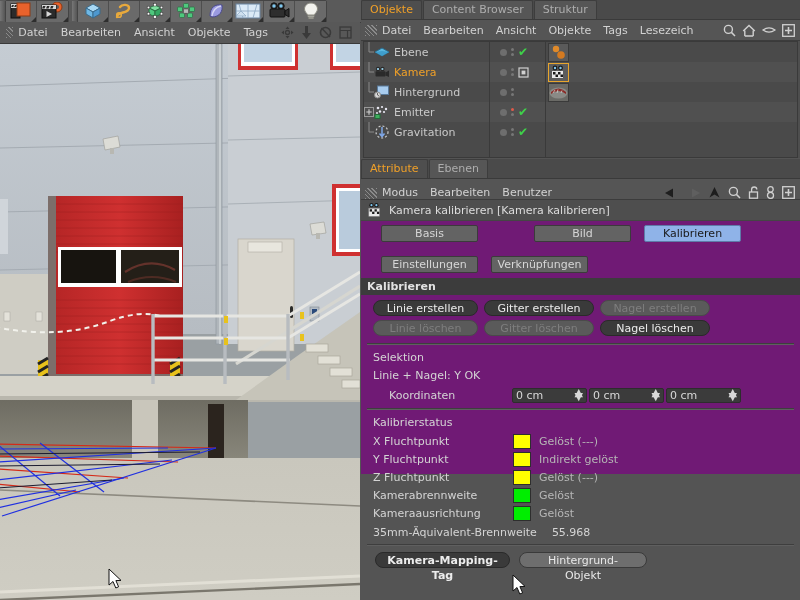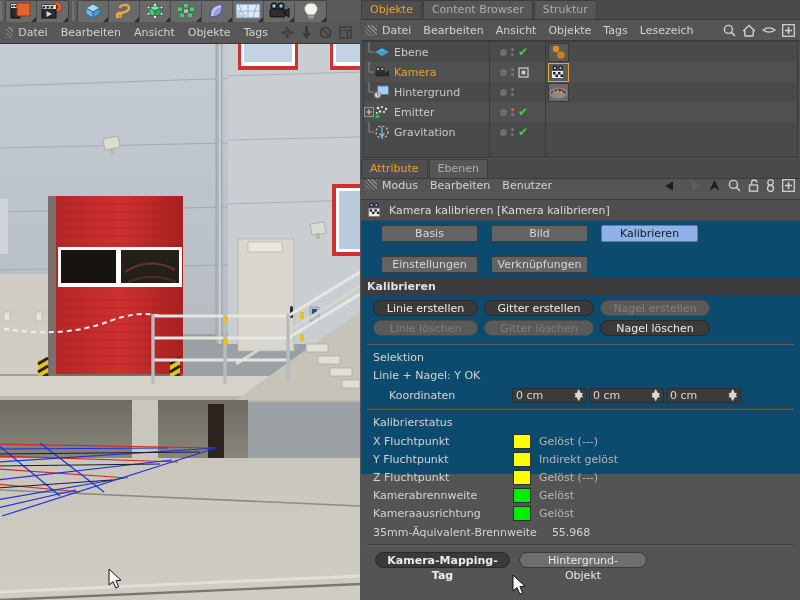--- a/index.html
+++ b/index.html
@@ -97,24 +97,24 @@
   .dot2{display:flex;flex-direction:column;gap:2px;}
   .dot2 i{width:3px;height:3px;border-radius:50%;background:#777;display:block;}
   .chk{color:#3fd34a;font-size:12px;font-weight:bold;line-height:1;}
   .tagcell{display:flex;align-items:center;height:20px;padding-left:2px;gap:2px;}
   .tagicon{width:19px;height:17px;border:1px solid #3a3a3a;background:#6b6b6b;display:block;}
   .tagicon.selected{border:1px solid #e8a62c;}
 
   
   .am{
     position:absolute;left:361px;top:159px;width:439px;height:315px;
-    background:#0c4a6e;
+    background:#701a75;
   }
   .am-menubar{
-    height:21px;display:flex;align-items:flex-start;
+    height:21px;display:flex;align-items:flex-end;
     background:#555;border-bottom:1px solid #3c3c3c;padding-left:4px;box-sizing:border-box;
   }
   .am-menubar .mi{margin-right:12px;font-size:11px;color:#d2d2d2;cursor:pointer;}
   .am-icons{margin-left:auto;display:flex;align-items:center;gap:7px;padding-right:5px;}
 
   .am-objline{
     height:20px;display:flex;align-items:center;gap:5px;
     padding-left:6px;background:#4e4e4e;border-bottom:1px solid #454545;
   }
   .am-objline .t{font-size:11px;color:#dcdcdc;}
@@ -753,21 +753,21 @@
             <rect x="8.4" y="7.6" width="2.6" height="2.6"></rect>
            <rect x="5.7" y="10.3" width="2.6" height="2.6"></rect>
             <rect x="11.1" y="10.3" width="2.6" height="2.6"></rect>
           </g>
       </svg>
       <span class="t">Kamera kalibrieren [Kamera kalibrieren]</span>
     </div>
 
     <div class="am-tabs">
       <div class="atab" style="width:97px;">Basis</div>
-      <div class="atab" style="width:97px;">Bild</div>
+      <div class="atab" style="width:97px;margin-left:43px;">Bild</div>
       <div class="atab sel" style="width:97px;">Kalibrieren</div>
       <div class="atab" style="width:97px;">Einstellungen</div>
       <div class="atab" style="width:97px;">Verknüpfungen</div>
     </div>
 
     <div class="sec-head">Kalibrieren</div>
 
     <div class="btnrow">
       <div class="pbtn dark" style="width:105px;">Linie erstellen</div>
       <div class="pbtn dark" style="width:110px;">Gitter erstellen</div>

